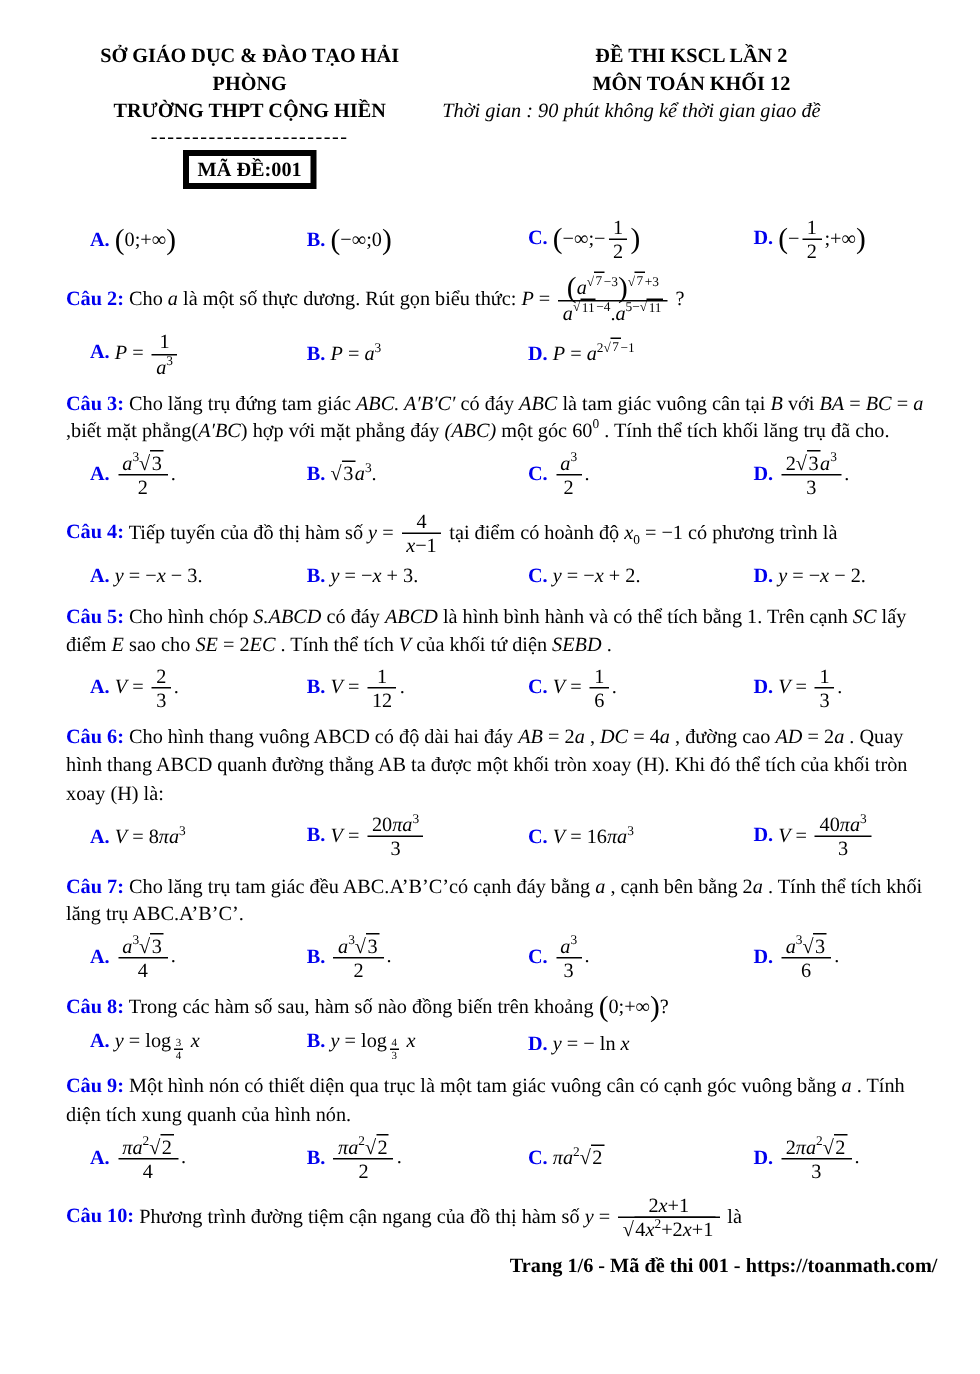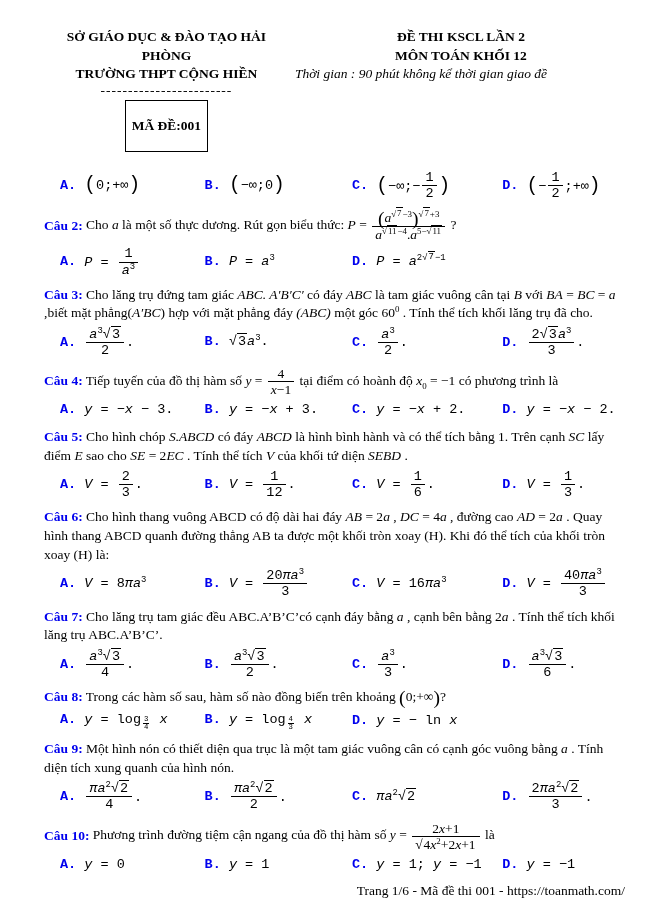--- a/index.html
+++ b/index.html
@@ -12,41 +12,41 @@
   .page{padding:28px 26px 0 44px;box-sizing:border-box;}
   .b{font-weight:bold;}
   .i{font-style:italic;}
   .c{text-align:center;}
   .bl{color:var(--blue,#0000EE);font-weight:bold;}
   
   .hdr{display:flex;margin-bottom:18px;justify-content:space-between;}
   .hl{width:42%;text-align:center;}
   .hr{width:58%;padding-left:6px;box-sizing:border-box;}
   .dash{letter-spacing:1px;line-height:1.1;}
-  .codebox{display:inline-block;border:1px solid #000000;padding:16px 6px;margin-top:1px;}
+  .codebox{display:inline-block;border:4px solid #000000;padding:0 6px;margin-top:1px;}
   
   .q{margin-bottom:8px;}
   .qt{margin:0 0 4px 0;}
   .ans{display:grid;grid-template-columns:1.02fr 1.04fr 1.06fr 0.88fr;align-items:center;
-       padding-left:16px;margin:2px 0 4px 0;font-family:Liberation Mono, monospace;}
+       padding-left:16px;margin:2px 0 4px 0;}
   .a{white-space:nowrap;}
   
   sup{font-size:66%;line-height:0;}
   sub{font-size:66%;line-height:0;}
   .f{display:inline-flex;flex-direction:column;vertical-align:middle;
      text-align:center;line-height:1.12;margin:0 2px;}
   .f .fn{display:block;border-bottom:1px solid #000;padding:0 3px;}
   .f .fd{display:block;padding:0 3px;}
   .sf{font-size:82%;line-height:1.05;}
   .sf .fn,.sf .fd{padding:0 1px;}
   .sq{white-space:nowrap;}
   .sq .sqr{border-top:1px solid #000;padding:0 1px;}
   .bp{font-size:145%;line-height:0.8;vertical-align:middle;font-weight:400;}
   
-  .ftr{text-align:right;margin-top:6px;padding-right:2px;}
+  .ftr{text-align:right;margin-top:6px;padding-right:2px;font-weight:bold;}
 </style>
 </head>
 <body>
 
 <div class="page">
 
   <header class="hdr">
     <div class="hl">
       <div class="b">SỞ GIÁO DỤC &amp; ĐÀO TẠO HẢI PHÒNG</div>
       <div class="b">TRƯỜNG THPT CỘNG HIỀN</div>
@@ -216,26 +216,20 @@
                 <span class="fd">3</span>
               </span>.</span></div>
       </div>
     </section>
 
     <section class="q">
       <p class="qt"><b class="bl">Câu 10:</b> <span>Phương trình đường tiệm cận ngang của đồ thị hàm số <i>y</i> = <span class="f">
               <span class="fn">2<i>x</i>+1</span>
               <span class="fd"><span class="sq">√<span class="sqr">4<i>x</i><sup>2</sup>+2<i>x</i>+1</span></span></span>
             </span> là</span></p>
-      <div class="ans">
-        <div class="a"><b class="bl">A.</b> <span><i>y</i> = 0</span></div>
-        <div class="a"><b class="bl">B.</b> <span><i>y</i> = 1</span></div>
-        <div class="a"><b class="bl">C.</b> <span><i>y</i> = 1; <i>y</i> = −1</span></div>
-        <div class="a"><b class="bl">D.</b> <span><i>y</i> = −1</span></div>
-      </div>
     </section>
 
   </main>
 
   <footer class="ftr">
     <span>Trang 1/6 - Mã đề thi 001 - https://toanmath.com/</span>
   </footer>
 
 </div>
 

